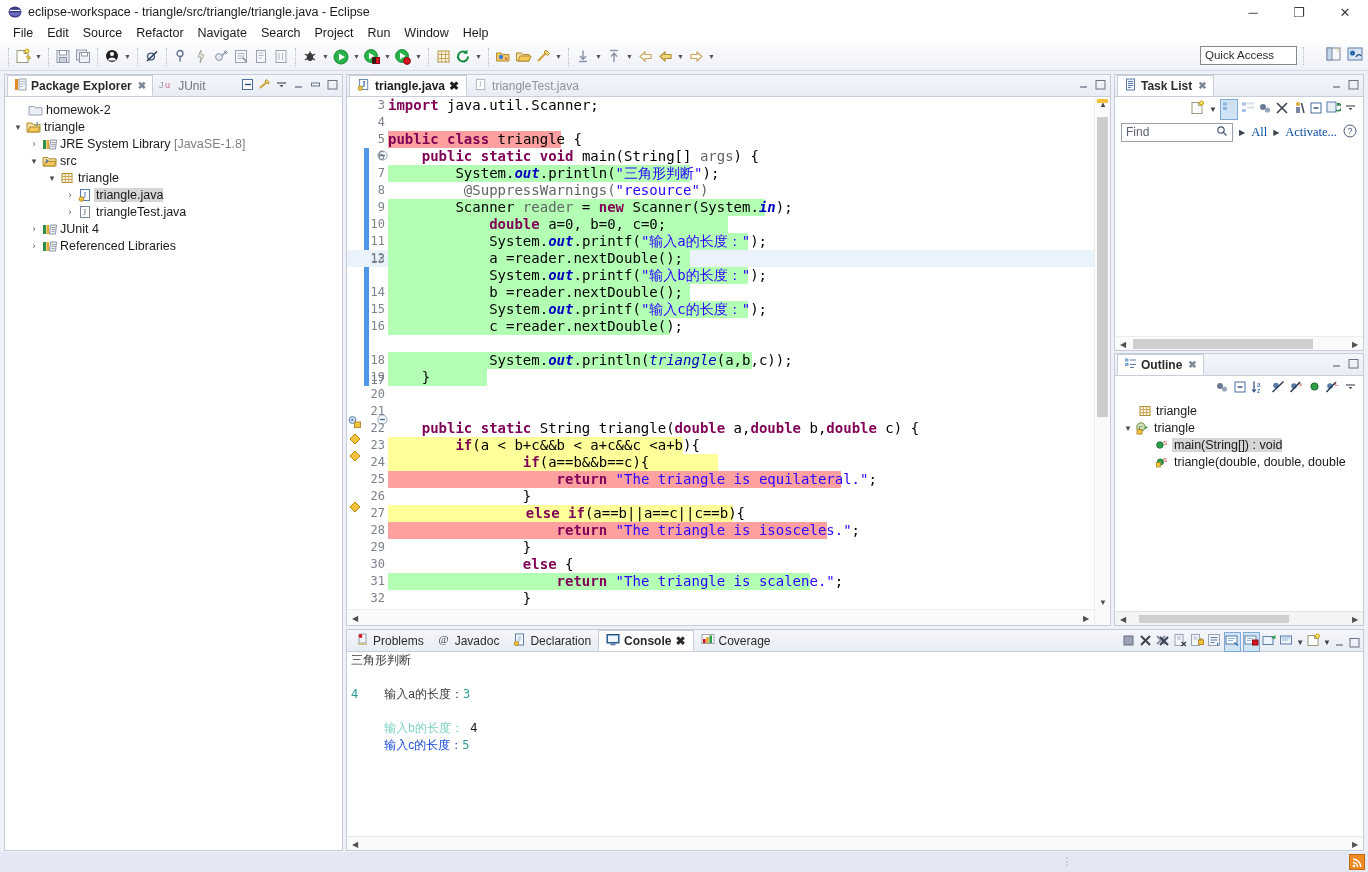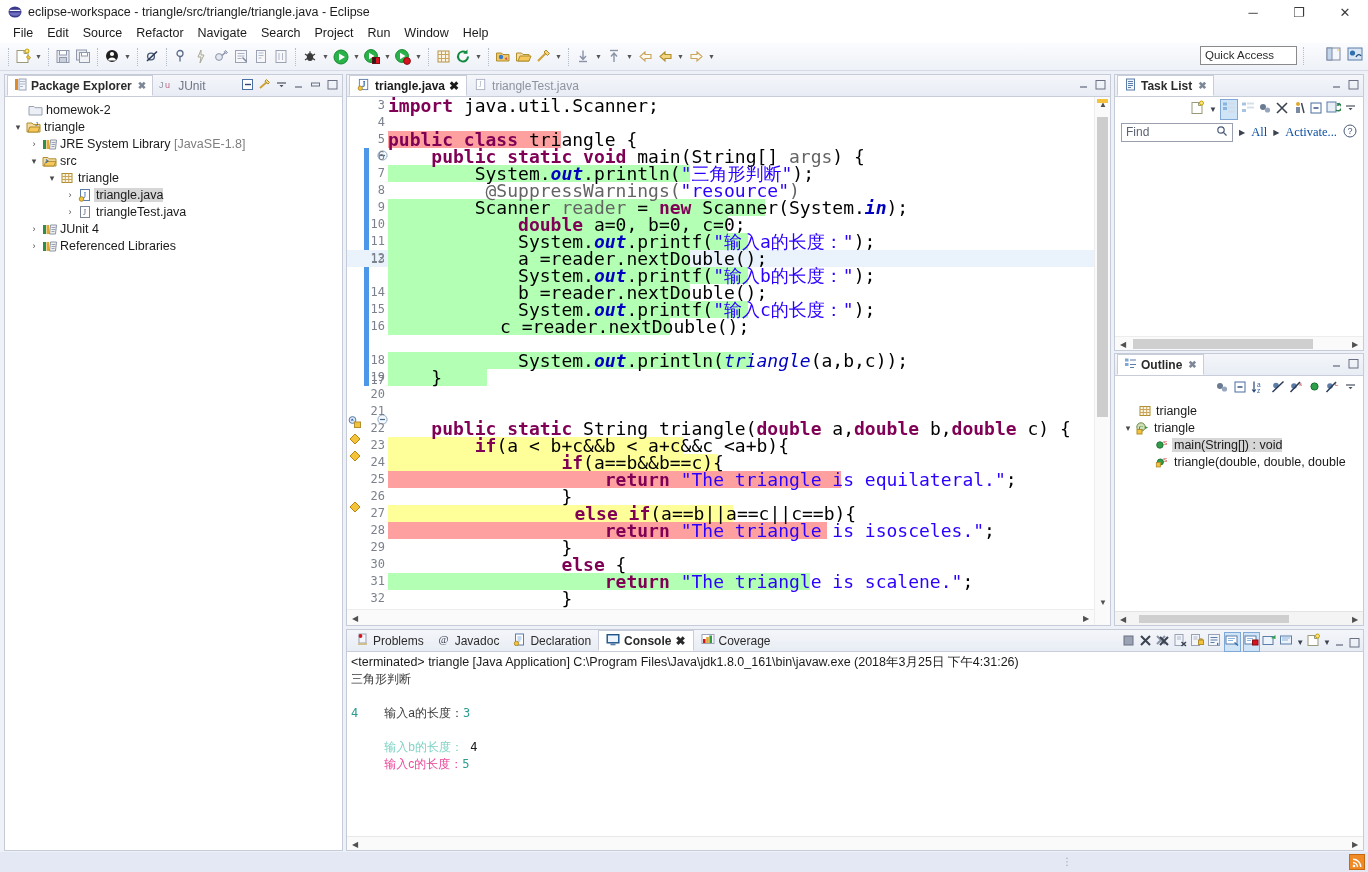--- a/index.html
+++ b/index.html
@@ -88,21 +88,21 @@
   }
   .edtab { display:flex; align-items:center; gap:4px; height:21px; padding:0 7px; font-size:12px; }
   .edtab.active { background:#fff; border:1px solid #c8cdd9; border-bottom:1px solid #fff; font-weight:bold; color:#1b1b1b; }
   .edtab.inactive { color:#8d939f; }
   .ed-body { position:absolute; left:0; top:22px; right:0; bottom:0; background:#fff; overflow:hidden; }
   .gutter-marks { position:absolute; left:0; top:0; width:17px; height:100%; background:#fff; }
   .changebar { position:absolute; left:17px; top:0; width:5px; background:#4d97e8; }
   .codearea { position:absolute; left:0; top:0; right:16px; bottom:16px; }
   .code-line {
     position:absolute; left:0; height:17px; line-height:17px;
-    font-family: "DejaVu Sans Mono", monospace; font-size: 18px; white-space: pre;
+    font-family: "DejaVu Sans Mono", monospace; font-size: 14px; white-space: pre;
   }
   .lineno {
     position:absolute; width: 26px; text-align:right; height:17px; line-height:17px;
     font-family: "DejaVu Sans Mono", monospace; font-size:12px; color:#7b808c;
   }
   .hl { position:absolute; height:17px; }
   .k  { color:#7f0055; font-weight:bold; }
   .st { color:#2a00ff; }
   .fi { color:#0000c0; font-style:italic; font-weight:bold; }
   .mi2{ color:#0000c0; font-style:italic; }
@@ -745,29 +745,29 @@
         <div class="code-line" style="left:41px; top:51px;"><span class="pl">    </span><span class="k">public static void</span> <span class="pl">main(String[] </span><span class="an">args</span><span class="pl">) {</span></div>
         <div class="code-line" style="left:41px; top:68px;"><span class="pl">        System.</span><span class="fi">out</span><span class="pl">.println(</span><span class="st">"三角形判断"</span><span class="pl">);</span></div>
         <div class="code-line" style="left:41px; top:85px;"><span class="an">         @SuppressWarnings(</span><span class="st">"resource"</span><span class="an">)</span></div>
         <div class="code-line" style="left:41px; top:102px;"><span class="pl">        Scanner </span><span class="an">reader</span><span class="pl"> = </span><span class="k">new</span><span class="pl"> Scanner(System.</span><span class="fi">in</span><span class="pl">);</span></div>
         <div class="code-line" style="left:41px; top:119px;"><span class="pl">            </span><span class="k">double</span><span class="pl"> a=0, b=0, c=0;</span></div>
         <div class="code-line" style="left:41px; top:136px;"><span class="pl">            System.</span><span class="fi">out</span><span class="pl">.printf(</span><span class="st">"输入a的长度："</span><span class="pl">);</span></div>
         <div class="code-line" style="left:41px; top:153px;"><span class="pl">            a =reader.nextDouble();</span></div>
         <div class="code-line" style="left:41px; top:170px;"><span class="pl">            System.</span><span class="fi">out</span><span class="pl">.printf(</span><span class="st">"输入b的长度："</span><span class="pl">);</span></div>
         <div class="code-line" style="left:41px; top:187px;"><span class="pl">            b =reader.nextDouble();</span></div>
         <div class="code-line" style="left:41px; top:204px;"><span class="pl">            System.</span><span class="fi">out</span><span class="pl">.printf(</span><span class="st">"输入c的长度："</span><span class="pl">);</span></div>
-        <div class="code-line" style="left:23px; top:221px;"><span class="pl">            c =reader.nextDouble();</span></div>
+        <div class="code-line" style="left:41px; top:221px;"><span class="pl">            c =reader.nextDouble();</span></div>
         <div class="code-line" style="left:41px; top:255px;"><span class="pl">            System.</span><span class="fi">out</span><span class="pl">.println(</span><span class="mi2">triangle</span><span class="pl">(a,b,c));</span></div>
         <div class="code-line" style="left:41px; top:272px;"><span class="pl">    }</span></div>
         <div class="code-line" style="left:41px; top:323px;"><span class="pl">    </span><span class="k">public static</span><span class="pl"> String triangle(</span><span class="k">double</span><span class="pl"> a,</span><span class="k">double</span><span class="pl"> b,</span><span class="k">double</span><span class="pl"> c) {</span></div>
         <div class="code-line" style="left:41px; top:340px;"><span class="pl">        </span><span class="k">if</span><span class="pl">(a &lt; b+c&amp;&amp;b &lt; a+c&amp;&amp;c &lt;a+b){</span></div>
         <div class="code-line" style="left:41px; top:357px;"><span class="pl">                </span><span class="k">if</span><span class="pl">(a==b&amp;&amp;b==c){</span></div>
         <div class="code-line" style="left:41px; top:374px;"><span class="pl">                    </span><span class="k">return</span> <span class="st">"The triangle is equilateral."</span><span class="pl">;</span></div>
         <div class="code-line" style="left:41px; top:391px;"><span class="pl">                }</span></div>
-        <div class="code-line" style="left:48px; top:408px;padding-left:6px;"><span class="pl">                </span><span class="k">else if</span><span class="pl">(a==b||a==c||c==b){</span></div>
+        <div class="code-line" style="left:38px; top:408px;padding-left:6px;"><span class="pl">                </span><span class="k">else if</span><span class="pl">(a==b||a==c||c==b){</span></div>
         <div class="code-line" style="left:41px; top:425px;"><span class="pl">                    </span><span class="k">return</span> <span class="st">"The triangle is isosceles."</span><span class="pl">;</span></div>
         <div class="code-line" style="left:41px; top:442px;"><span class="pl">                }</span></div>
         <div class="code-line" style="left:41px; top:459px;"><span class="pl">                </span><span class="k">else</span><span class="pl"> {</span></div>
         <div class="code-line" style="left:41px; top:476px;"><span class="pl">                    </span><span class="k">return</span> <span class="st">"The triangle is scalene."</span><span class="pl">;</span></div>
         <div class="code-line" style="left:41px; top:493px;"><span class="pl">                }</span></div>
       </div>
 
       <div class="ed-vscroll">
         <div class="arrow-sm" style="top:0;">▲</div>
         <div class="ovr-mark" style="top:2px; background:#f5c33b;"></div>
@@ -1168,32 +1168,31 @@
         </span>
         <span class="mini-btn">
           <svg width="13" height="13" viewBox="0 0 13 13">
               <rect x="2" y="2.5" width="9" height="8.5" fill="none" stroke="#6a7184"></rect>
             </svg>
         </span>
       </div>
     </div>
 
     <div class="cs-body">
-      <div class="cs-header">&lt;terminated&gt; triangle [Java Application] C:\Program Files\Java\jdk1.8.0_161\bin\javaw.exe (2018年3月25日 下午4:31:26)</div>
       <div class="cs-out">
         <div class="cs-line" style="color:#3c3c3c;font-family:'Liberation Sans',sans-serif;">三角形判断</div>
         <div class="cs-line" style="font-family:'Liberation Sans',sans-serif;">
           <span style="color:#3c3c3c;">输入a的长度：</span><span style="color:#2a9d8f;font-family:'DejaVu Sans Mono',monospace;">3</span>
         </div>
         <div class="cs-line" style="color:#2a9d8f;">4</div>
         <div class="cs-line" style="font-family:'Liberation Sans',sans-serif;">
           <span style="color:#7fd3c4;">输入b的长度：</span><span style="color:#1a1a1a;font-family:'DejaVu Sans Mono',monospace;"> 4</span>
         </div>
         <div class="cs-line" style="font-family:'Liberation Sans',sans-serif;">
-          <span style="color:#ec4899;margin-top:8px;">输入c的长度：</span><span style="color:#2a9d8f;font-family:'DejaVu Sans Mono',monospace;">5</span>
+          <span style="color:#1d4ed8;margin-top:8px;">输入c的长度：</span><span style="color:#2a9d8f;font-family:'DejaVu Sans Mono',monospace;">5</span>
         </div>
       </div>
       <div class="cs-hscroll">
         <div class="arrow-sm" style="left:0;top:0;">◀</div>
         <div class="arrow-sm" style="right:0;top:0;">▶</div>
       </div>
     </div>
   </div>
 
   <div class="statusbar">

